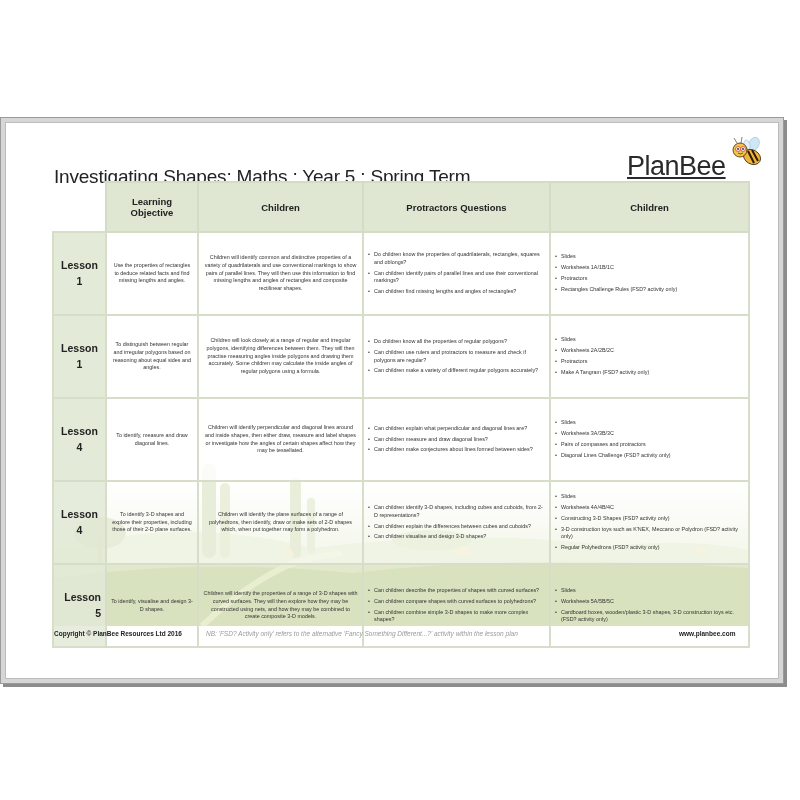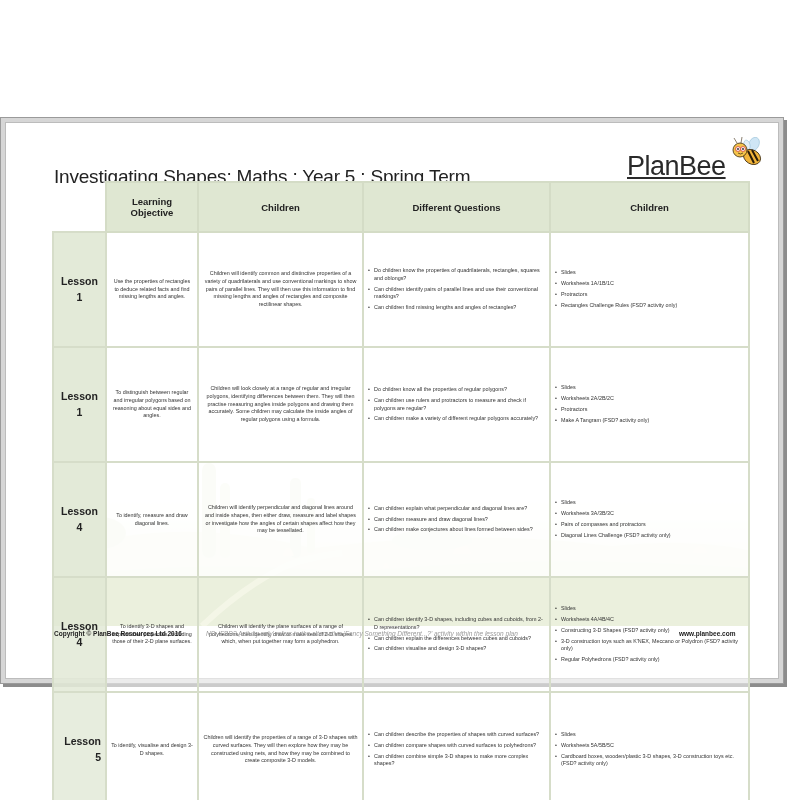--- a/index.html
+++ b/index.html
@@ -10,21 +10,21 @@
   .logo { position:absolute; left:627px; top:143px; width:130px; height:40px; }
   .logo-text { position:absolute; left:0; top:8px; font-size:27px; color:#2a2a2a; letter-spacing:-0.5px;text-decoration:underline; }
   .bee { position:absolute; left:103px; top:-6px; width:34px; height:30px; }
 
   .grid { position:absolute; left:52px; top:181px; width:696px; height:445px; }
   .landscape { position:absolute; left:52px; top:458px; width:696px; height:168px; overflow:hidden; }
 
   table { border-collapse:collapse; position:absolute; left:0; top:0; width:696px; table-layout:fixed; }
   th { background:#dfe7d2; border:2px solid #d4dcc6; font-size:9.5px; font-weight:bold; color:#222; height:19px; padding:13px; }
   th.empty { background:transparent; border:none; }
-  td { border:2px solid #d6ddc9; font-size:5.4px; color:#333; vertical-align:middle; padding:16px 4px; line-height:1.45; }
+  td { border:2px solid #d6ddc9; font-size:5.4px; color:#333; vertical-align:middle; padding:0 4px; line-height:1.45; }
   td.lesson { background:#e3ead8; font-size:10.5px; font-weight:bold; color:#222; text-align:center; }
   td.lo, td.ov { text-align:center; }
   tr.row td { height:81px; }
   tr.row td.bg-white { background:rgba(255,255,255,0.92); }
   tr.row.r4 td.bg-white { background:rgba(255,255,255,0.55); }
   tr.row.r5 td.bg-white { background:rgba(255,255,255,0.15); }
   tr.row.r5 td.lesson { background:rgba(227,234,216,0.85);text-align:right; }
   tr.row.r4 td.lesson { background:rgba(227,234,216,0.9);margin-top:32px; }
   ul { margin:0; padding:0; list-style:none; }
   li { position:relative; padding-left:6px; margin:3px 0; }
@@ -93,21 +93,21 @@
       <col style="width:92px">
       <col style="width:165px">
       <col style="width:187px">
       <col style="width:199px">
     </colgroup>
     <thead>
       <tr>
         <th class="empty"></th>
         <th>Learning Objective</th>
         <th>Children</th>
-        <th>Different Questions</th>
+        <th>Protractors Questions</th>
         <th>Children</th>
       </tr>
     </thead>
     <tbody>
 
       <tr class="row r1">
         <td class="lesson">Lesson 1</td>
         <td class="lo bg-white">Use the properties of rectangles to deduce related facts and find missing lengths and angles.</td>
         <td class="ov bg-white">Children will identify common and distinctive properties of a variety of quadrilaterals and use conventional markings to show pairs of parallel lines. They will then use this information to find missing lengths and angles of rectangles and composite rectilinear shapes.</td>
         <td class="bg-white">

